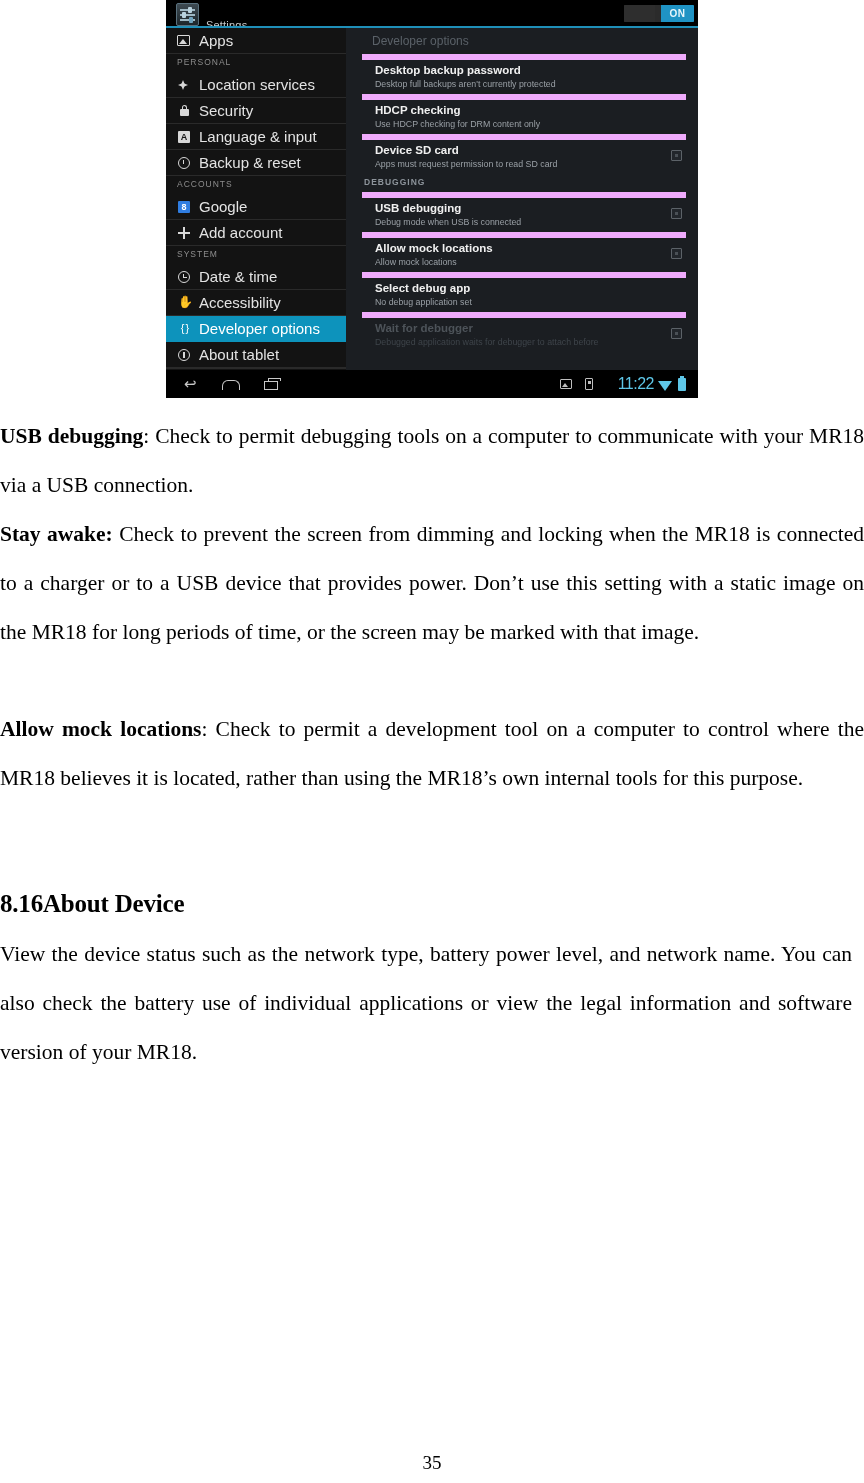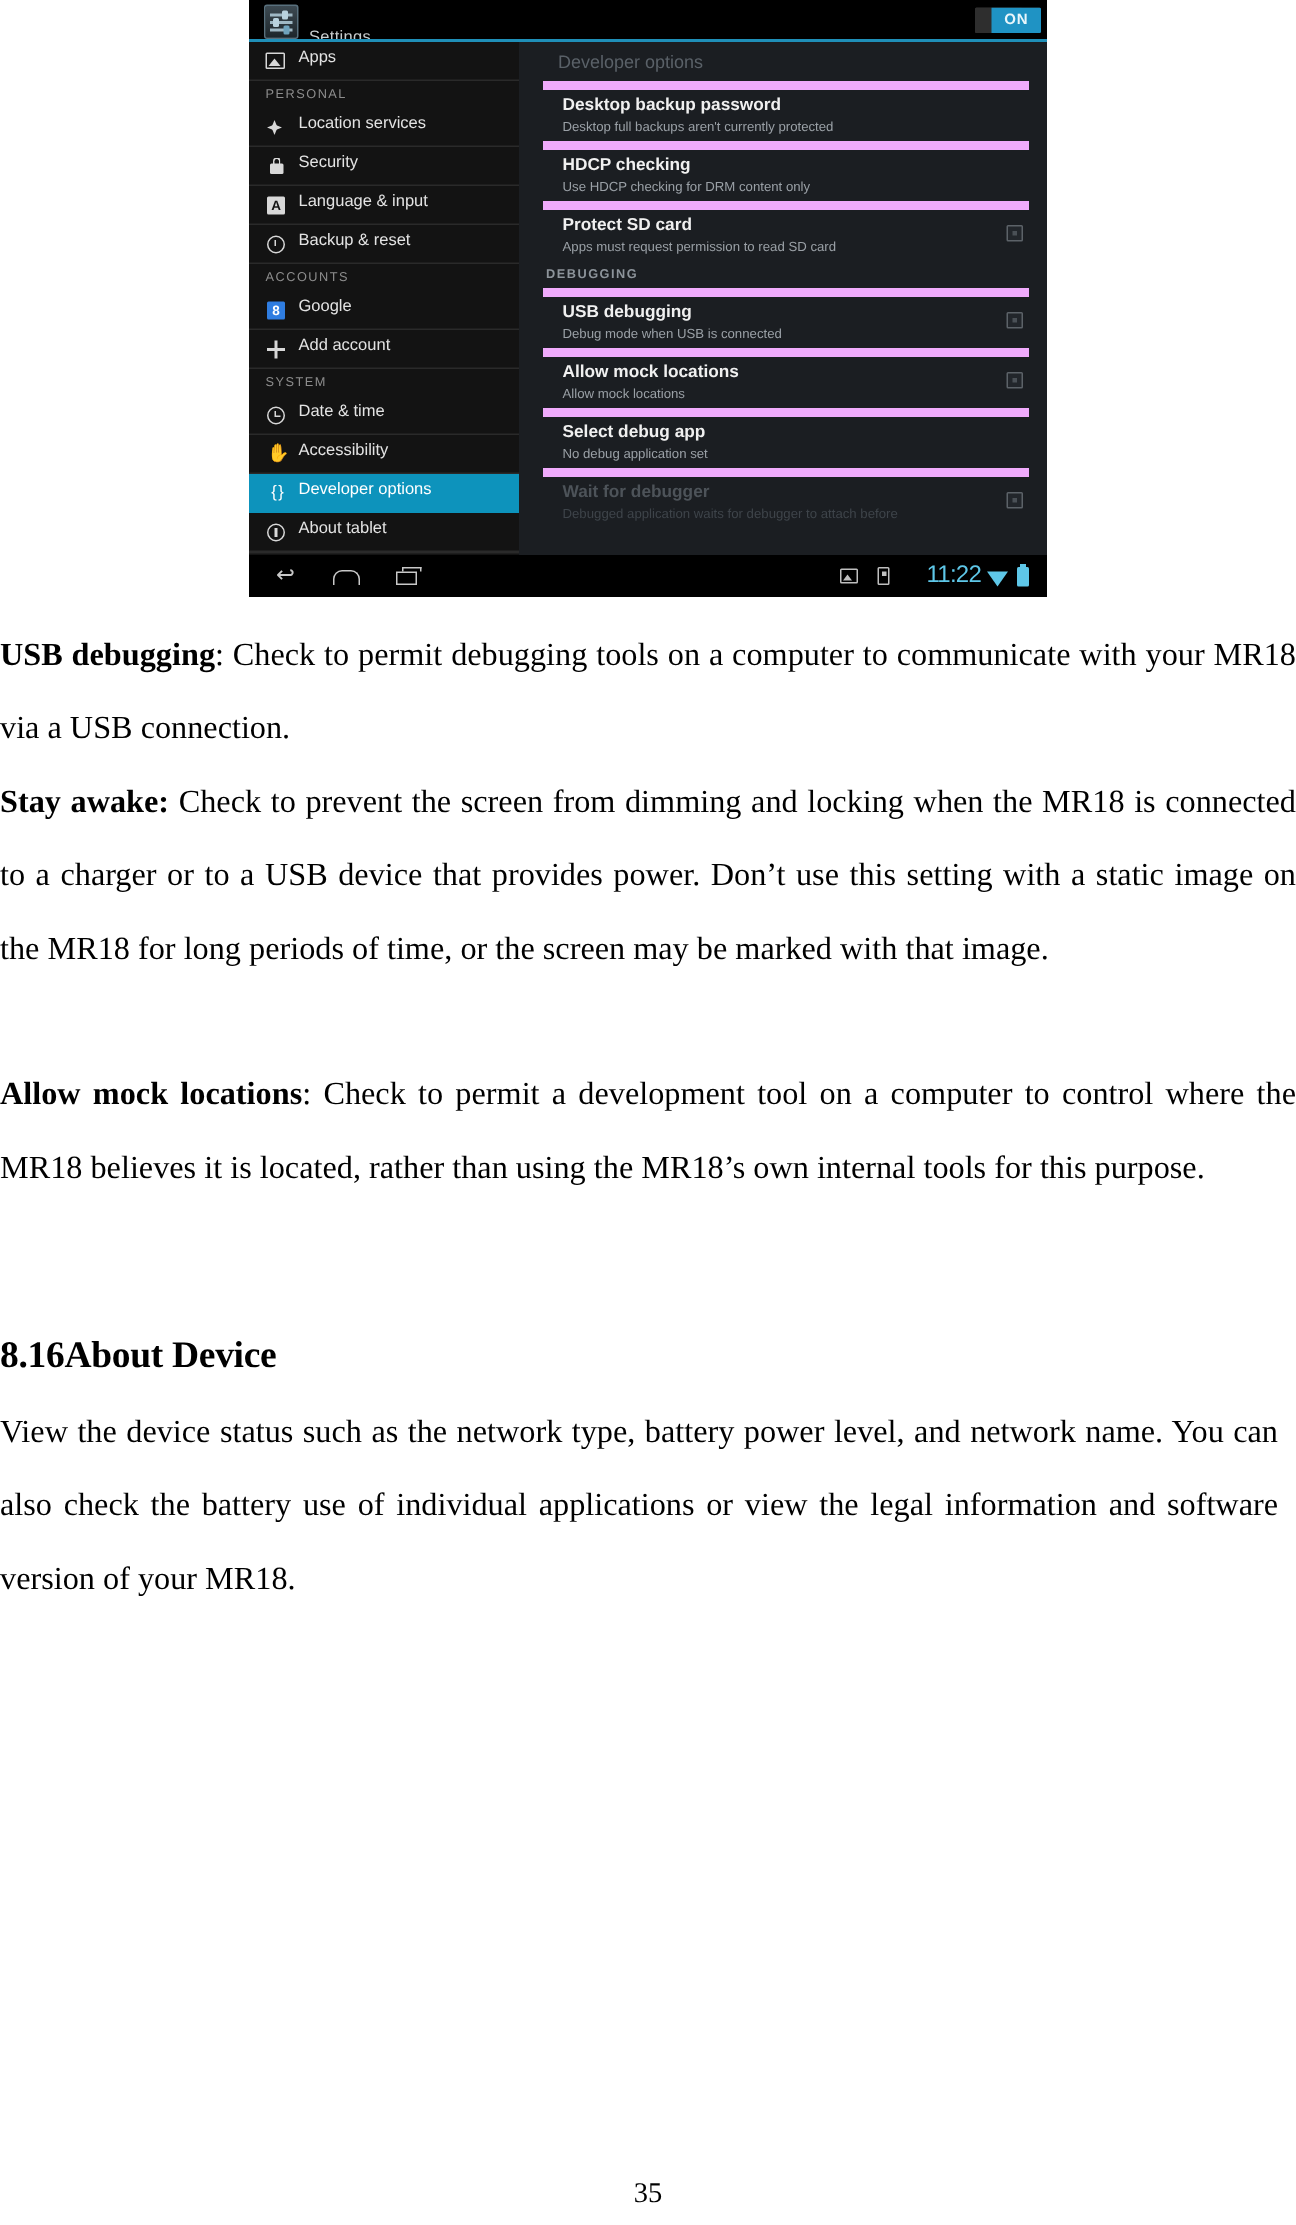--- a/index.html
+++ b/index.html
@@ -44,21 +44,21 @@
   .app-icon .l2{left:3px; top:10px; width:15px; height:1.5px;}
   .app-icon .l3{left:3px; top:15px; width:15px; height:1.5px;}
   .app-icon .k1{left:11px; top:2.5px; width:4px; height:6px; background:#b9d2de; border-radius:1px;}
   .app-icon .k2{left:5px; top:7.5px; width:4px; height:6px; background:#b9d2de; border-radius:1px;}
   .app-icon .k3{left:12px; top:12.5px; width:4px; height:6px; background:#6fa3bd; border-radius:1px;}
   .app-title{
     position:absolute; left:40px; top:19px;
     font-size:11px; color:#c9cdce; letter-spacing:.2px;
   }
   .toggle{
-    position:absolute; right:4px; top:5px; width:44px; height:17px;
+    position:absolute; right:4px; top:5px; width:70px; height:17px;
     background:#2b2b2b; border-radius:1px; overflow:hidden;
   }
   .toggle .off-half{
     position:absolute; left:0; top:0; width:31px; height:17px; background:#2e2e2e;
   }
   .toggle .on-half{
     position:absolute; right:0; top:0; width:33px; height:17px; background:#1f93c4;
   }
   .toggle .on-label{
     position:absolute; right:0; top:0; width:33px; height:17px;
@@ -74,21 +74,21 @@
     position:absolute; left:0; top:28px; width:180px; height:342px;
     background:#0b0b0b;
   }
   .side-row{
     position:relative; height:25px; border-bottom:1px solid #2a2a2a;
     background:#131313;
   }
   .side-row.sel{ background:#0d93bc; border-bottom:1px solid #0d93bc;}
   .side-row .s-label{
     position:absolute; left:33px; top:4px;
-    font-size:11px; color:#e3e3e3;
+    font-size:15px; color:#e3e3e3;
   }
   .side-row.sel .s-label{ color:#ffffff; }
   .side-head{
     position:relative; height:18px; background:#131313;
   }
   .side-head span{
     position:absolute; left:11px; top:3px;
     font-size:8.5px; color:#8d8d8d; letter-spacing:1px;
   }
   .side-filler{ height:14px; background:#131313; border-top:1px solid #2a2a2a;}
@@ -423,21 +423,21 @@
           <div class="o-sub">Desktop full backups aren't currently protected</div>
         </div>
 
 
         <div class="opt">
           <div class="o-title">HDCP checking</div>
           <div class="o-sub">Use HDCP checking for DRM content only</div>
         </div>
 
         <div class="opt">
-          <div class="o-title">Protect SD card</div>
+          <div class="o-title">Device SD card</div>
           <div class="o-sub">Apps must request permission to read SD card</div>
           <div class="chk"></div>
         </div>
 
         <div class="sec-head">
           <span>DEBUGGING</span>
         </div>
 
         <div class="opt">
           <div class="o-title">USB debugging</div>

